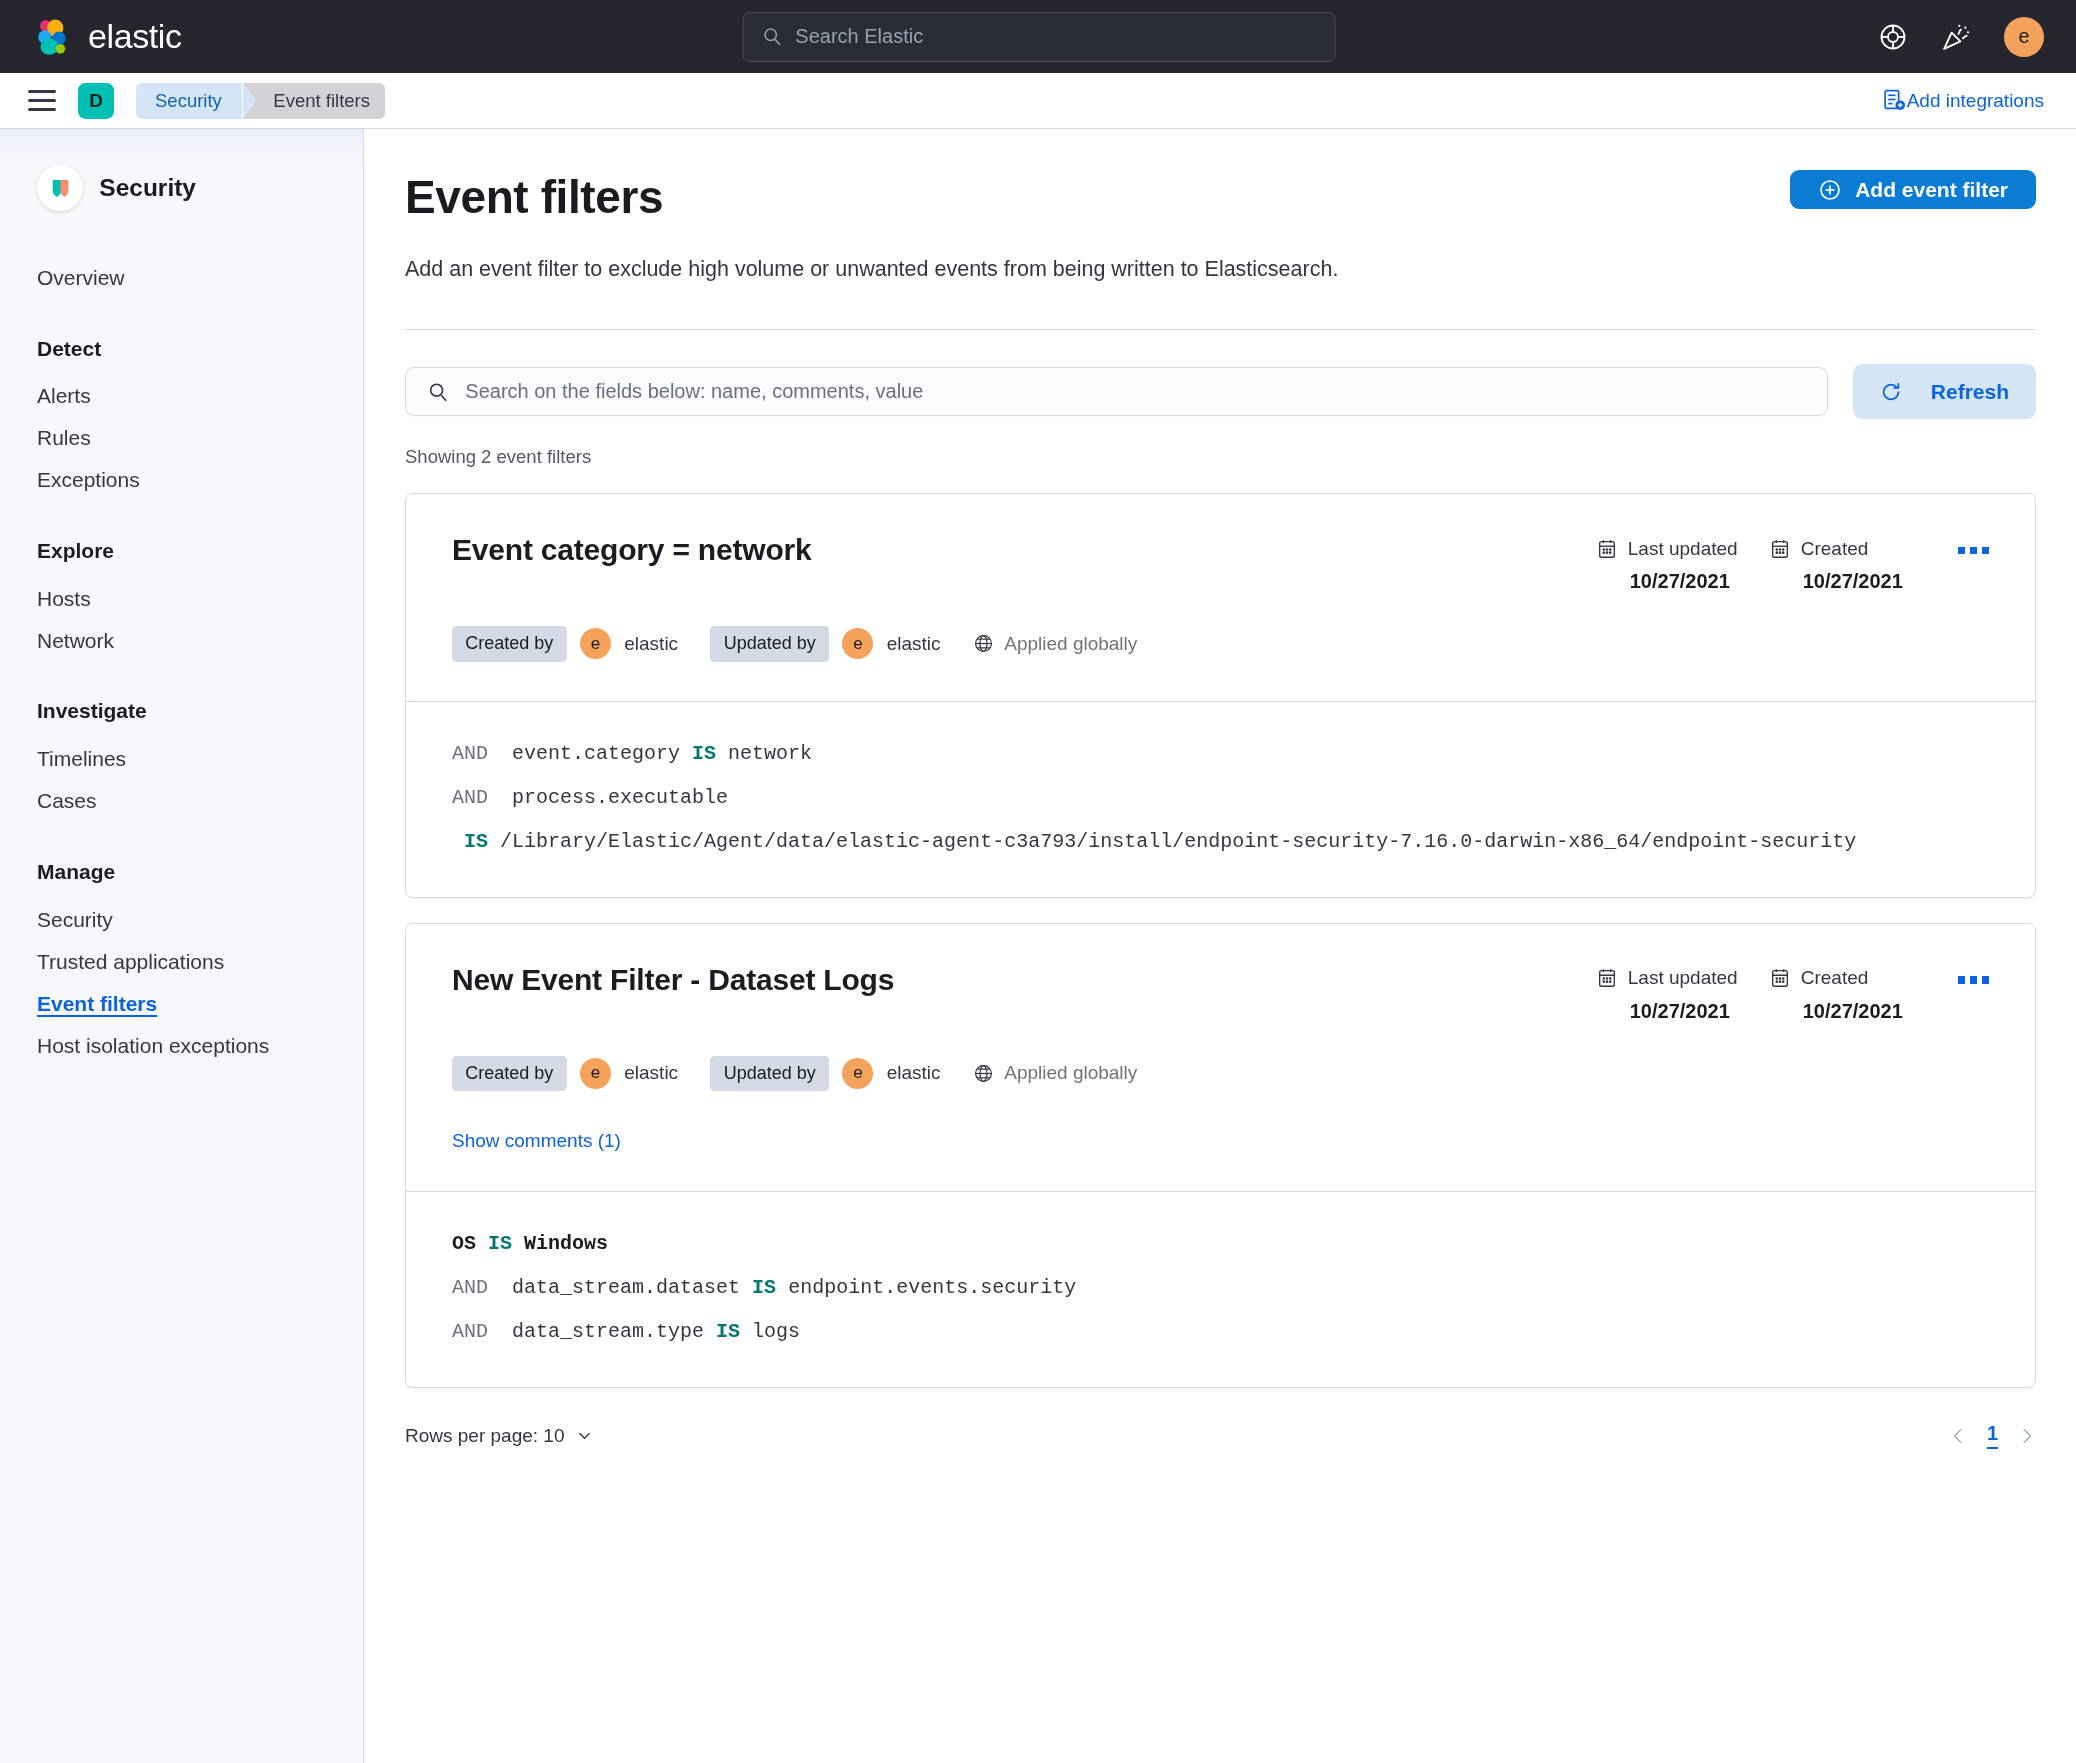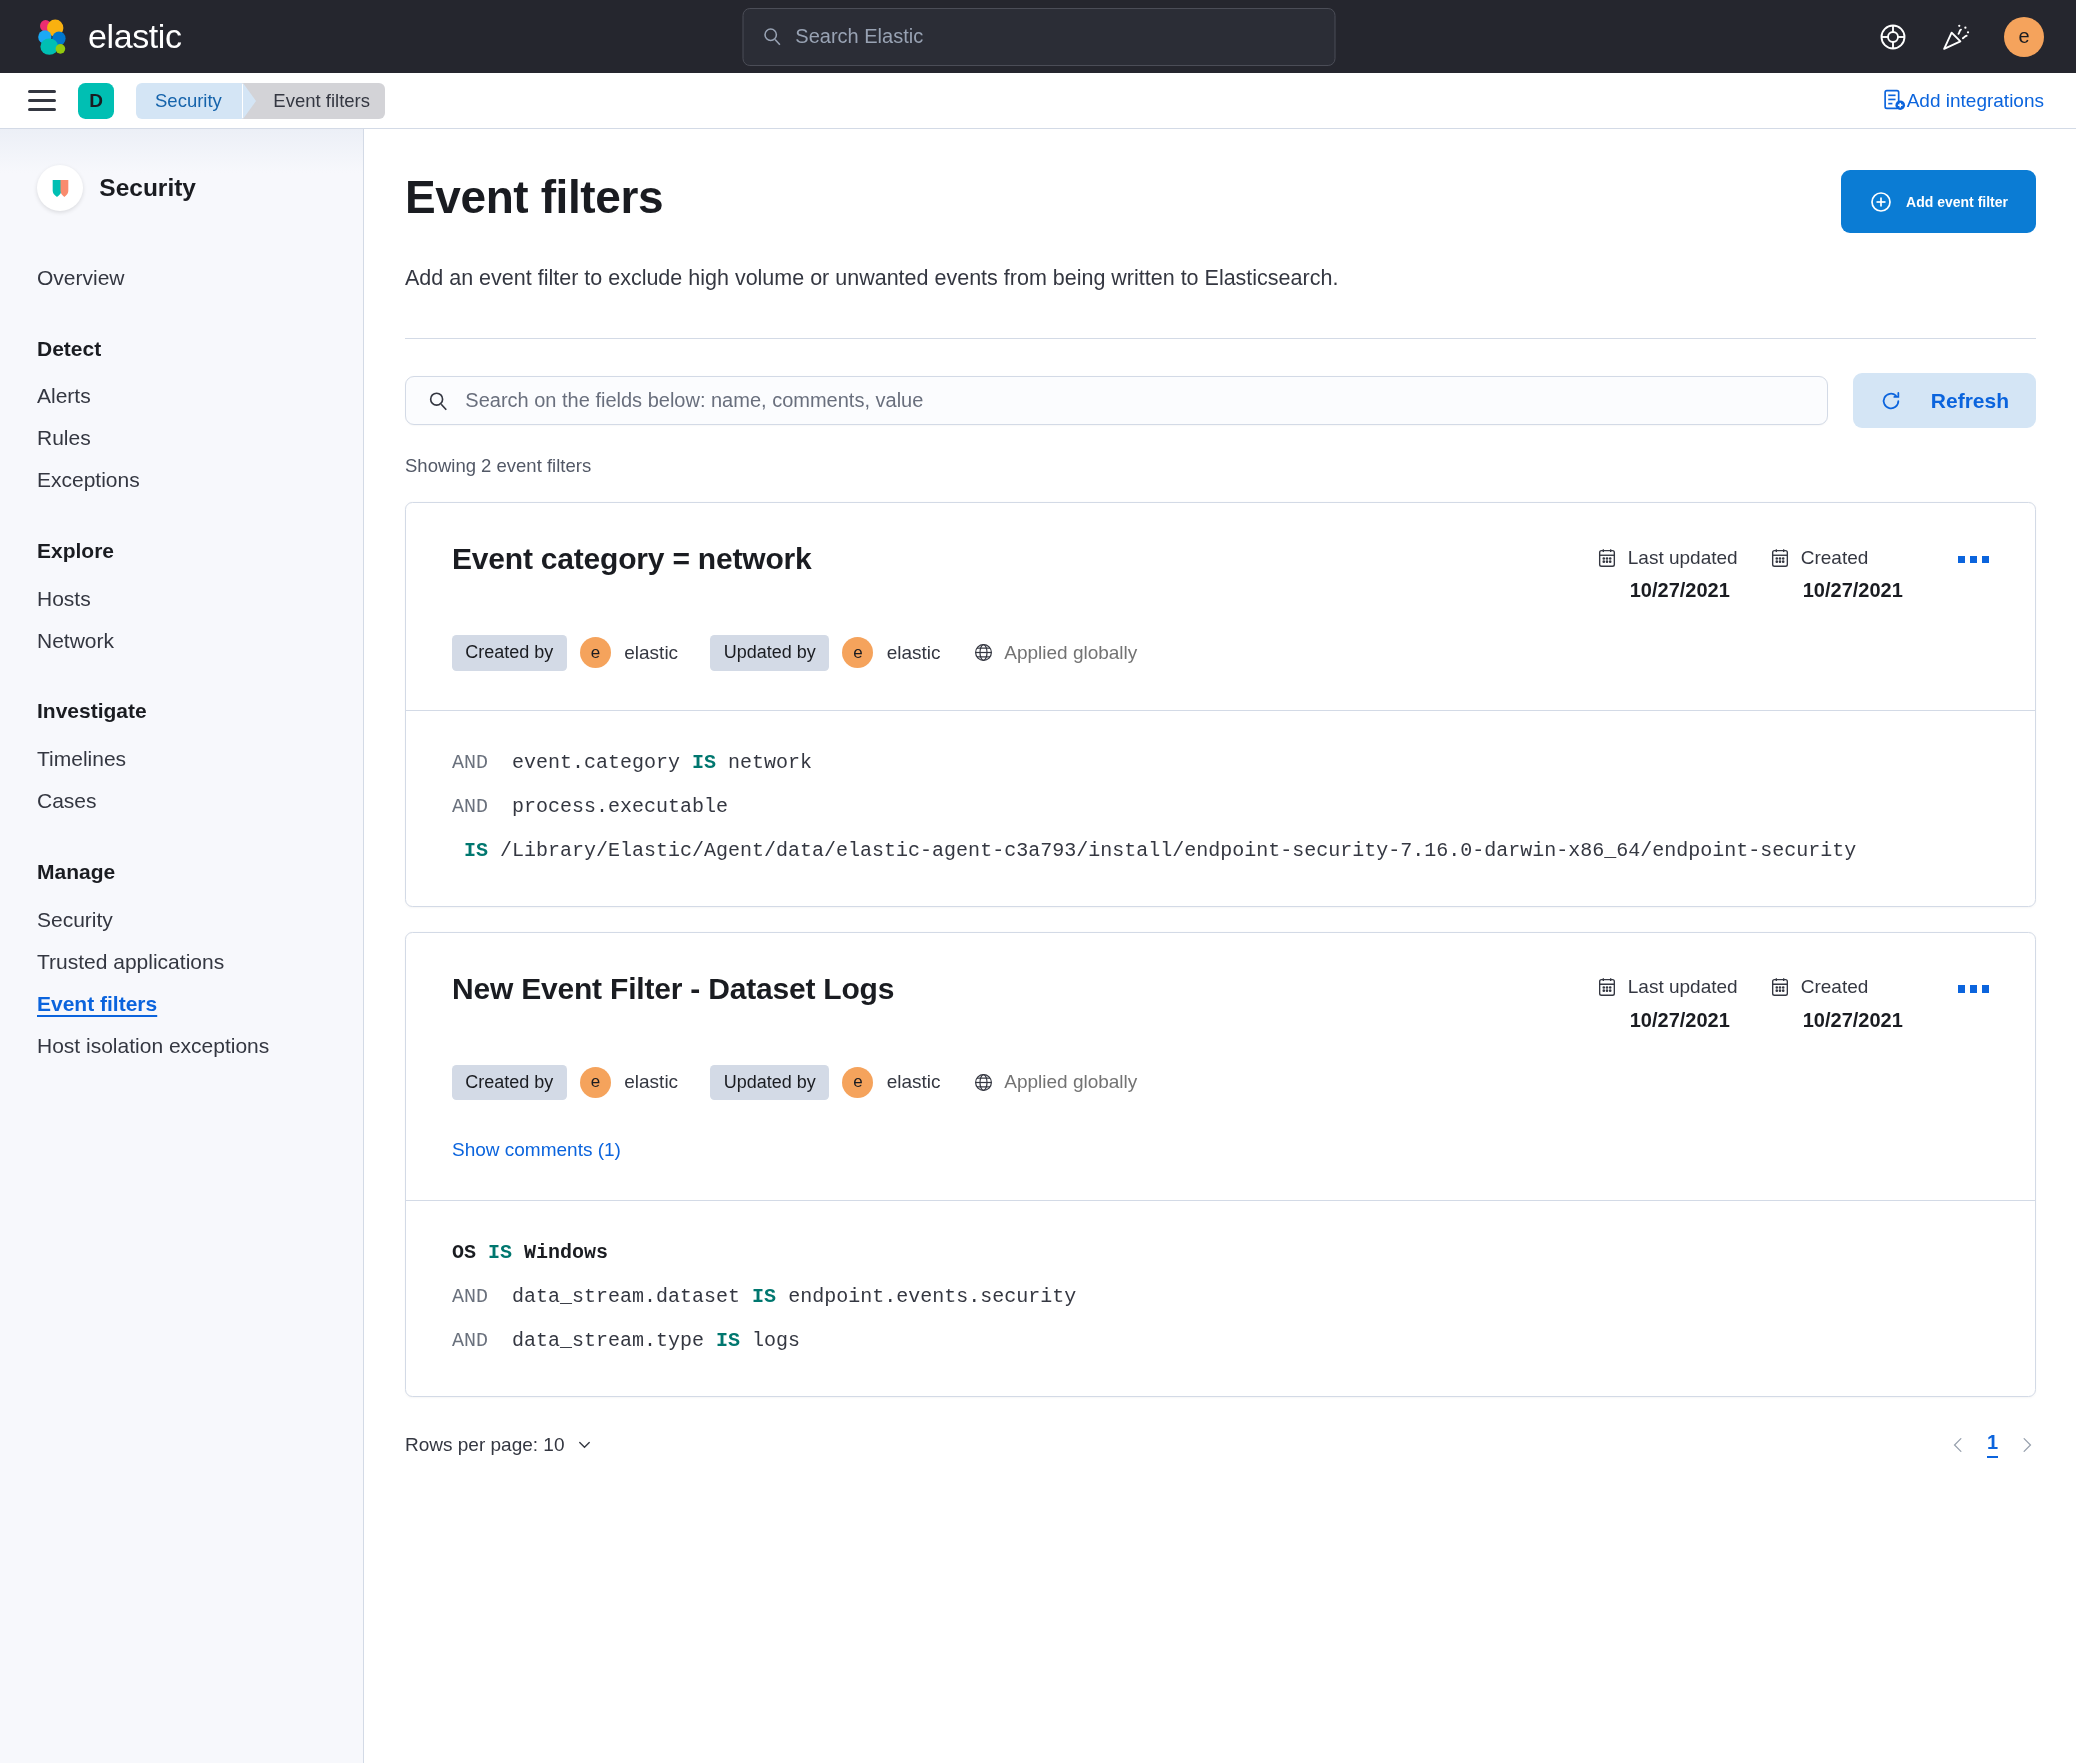--- a/index.html
+++ b/index.html
@@ -33,21 +33,21 @@
     color: #ffffff;
     font-size: 34px;
     font-weight: 400;
     letter-spacing: -0.4px;
   }
   .global-search {
     position: absolute;
     left: 50%;
     transform: translateX(-50%);
     width: 593px;
-    height: 58px;
+    height: 50px;
     background: #2b2d36;
     border: 0.7px solid #4b4d57;
     border-radius: 7.4px;
     display: flex;
     align-items: center;
     gap: 13.3px;
     padding: 0 18px;
   }
   .global-search .ph {
     color: #98a2b3;
@@ -207,23 +207,23 @@
     line-height: 1.45;
     margin-top: 30px;
     max-width: 964px;
   }
   .btn-primary {
     margin-left: auto;
     background: #0b7cd4;
     color: #ffffff;
     border: none;
     border-radius: 9px;
-    height: 63px;
+    height: 39px;
     padding: 0 28px;
-    font-size: 14px;
+    font-size: 21px;
     font-weight: 700;
     display: flex; align-items: center; gap: 13.3px;
     cursor: pointer;
     font-family: "Liberation Sans", sans-serif;
   }
   .hr-top { border: none; border-top: 0.7px solid #d3dae6; margin: 44px 0 0 0; }
 
   .searchrow {
     display: flex; align-items: center; gap: 25px;
     margin-top: 34px;

